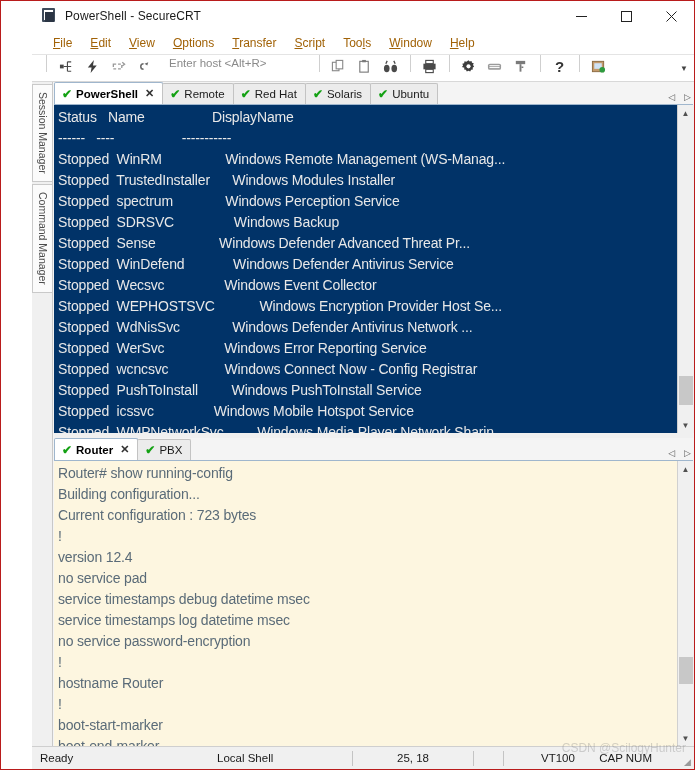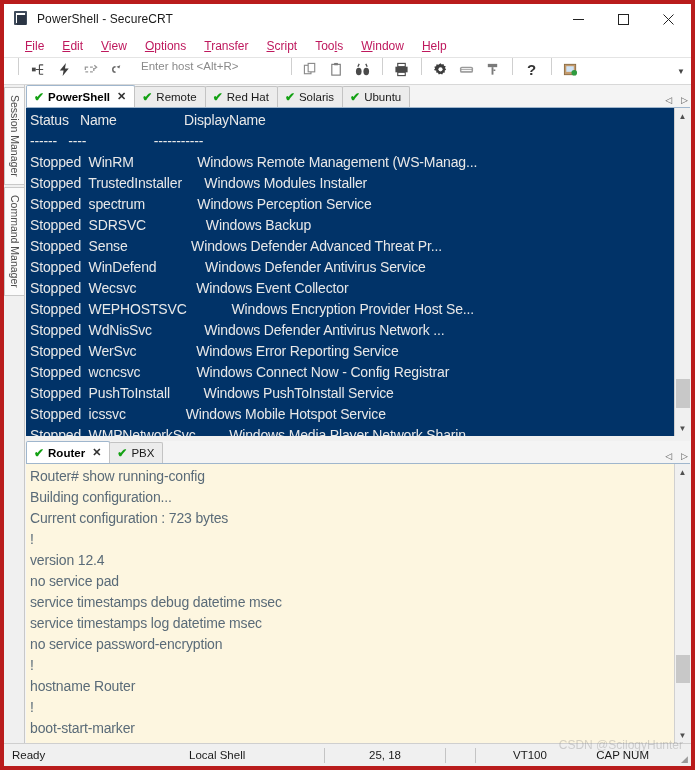--- a/index.html
+++ b/index.html
@@ -8,22 +8,22 @@
     width: 695px; height: 770px;
     overflow: hidden;
     background: #f0f0f0;
     font-family: "Liberation Sans", sans-serif;
     -webkit-font-smoothing: antialiased;
   }
   .app {
     position: relative;
     width: 695px; height: 770px;
     background: #ffffff;
-    border: 4px solid #b91c1c;
-    display: flex; flex-direction: column;
+    border: 1px solid #b91c1c;
+    display: flex; flex-direction: column; padding-left: 31px;
   }
 
   
   .titlebar {
     height: 30px; flex: 0 0 30px;
     background: #ffffff;
     display: flex; align-items: center;
     position: relative;
   }
   .tb-icon {
@@ -50,21 +50,21 @@
 
   
   .menubar {
     height: 24px; flex: 0 0 24px;
     background: #ffffff;
     display: flex; align-items: center;
     padding-left: 12px;
     border-bottom: 1px solid #e4e4e4;
   }
   .menu-item {
-    font-size: 12px; color: #be185d; padding: 2px 9px; cursor: default;
+    font-size: 12px; color: #a16207; padding: 2px 9px; cursor: default;
   }
   .menu-item u { text-decoration: underline; }
 
   
   .toolbar {
     height: 27px; flex: 0 0 27px;
     background: #ffffff;
     display: flex; 
     border-bottom: 1px solid #d8d8d8;
     padding-left: 8px; position: relative;

